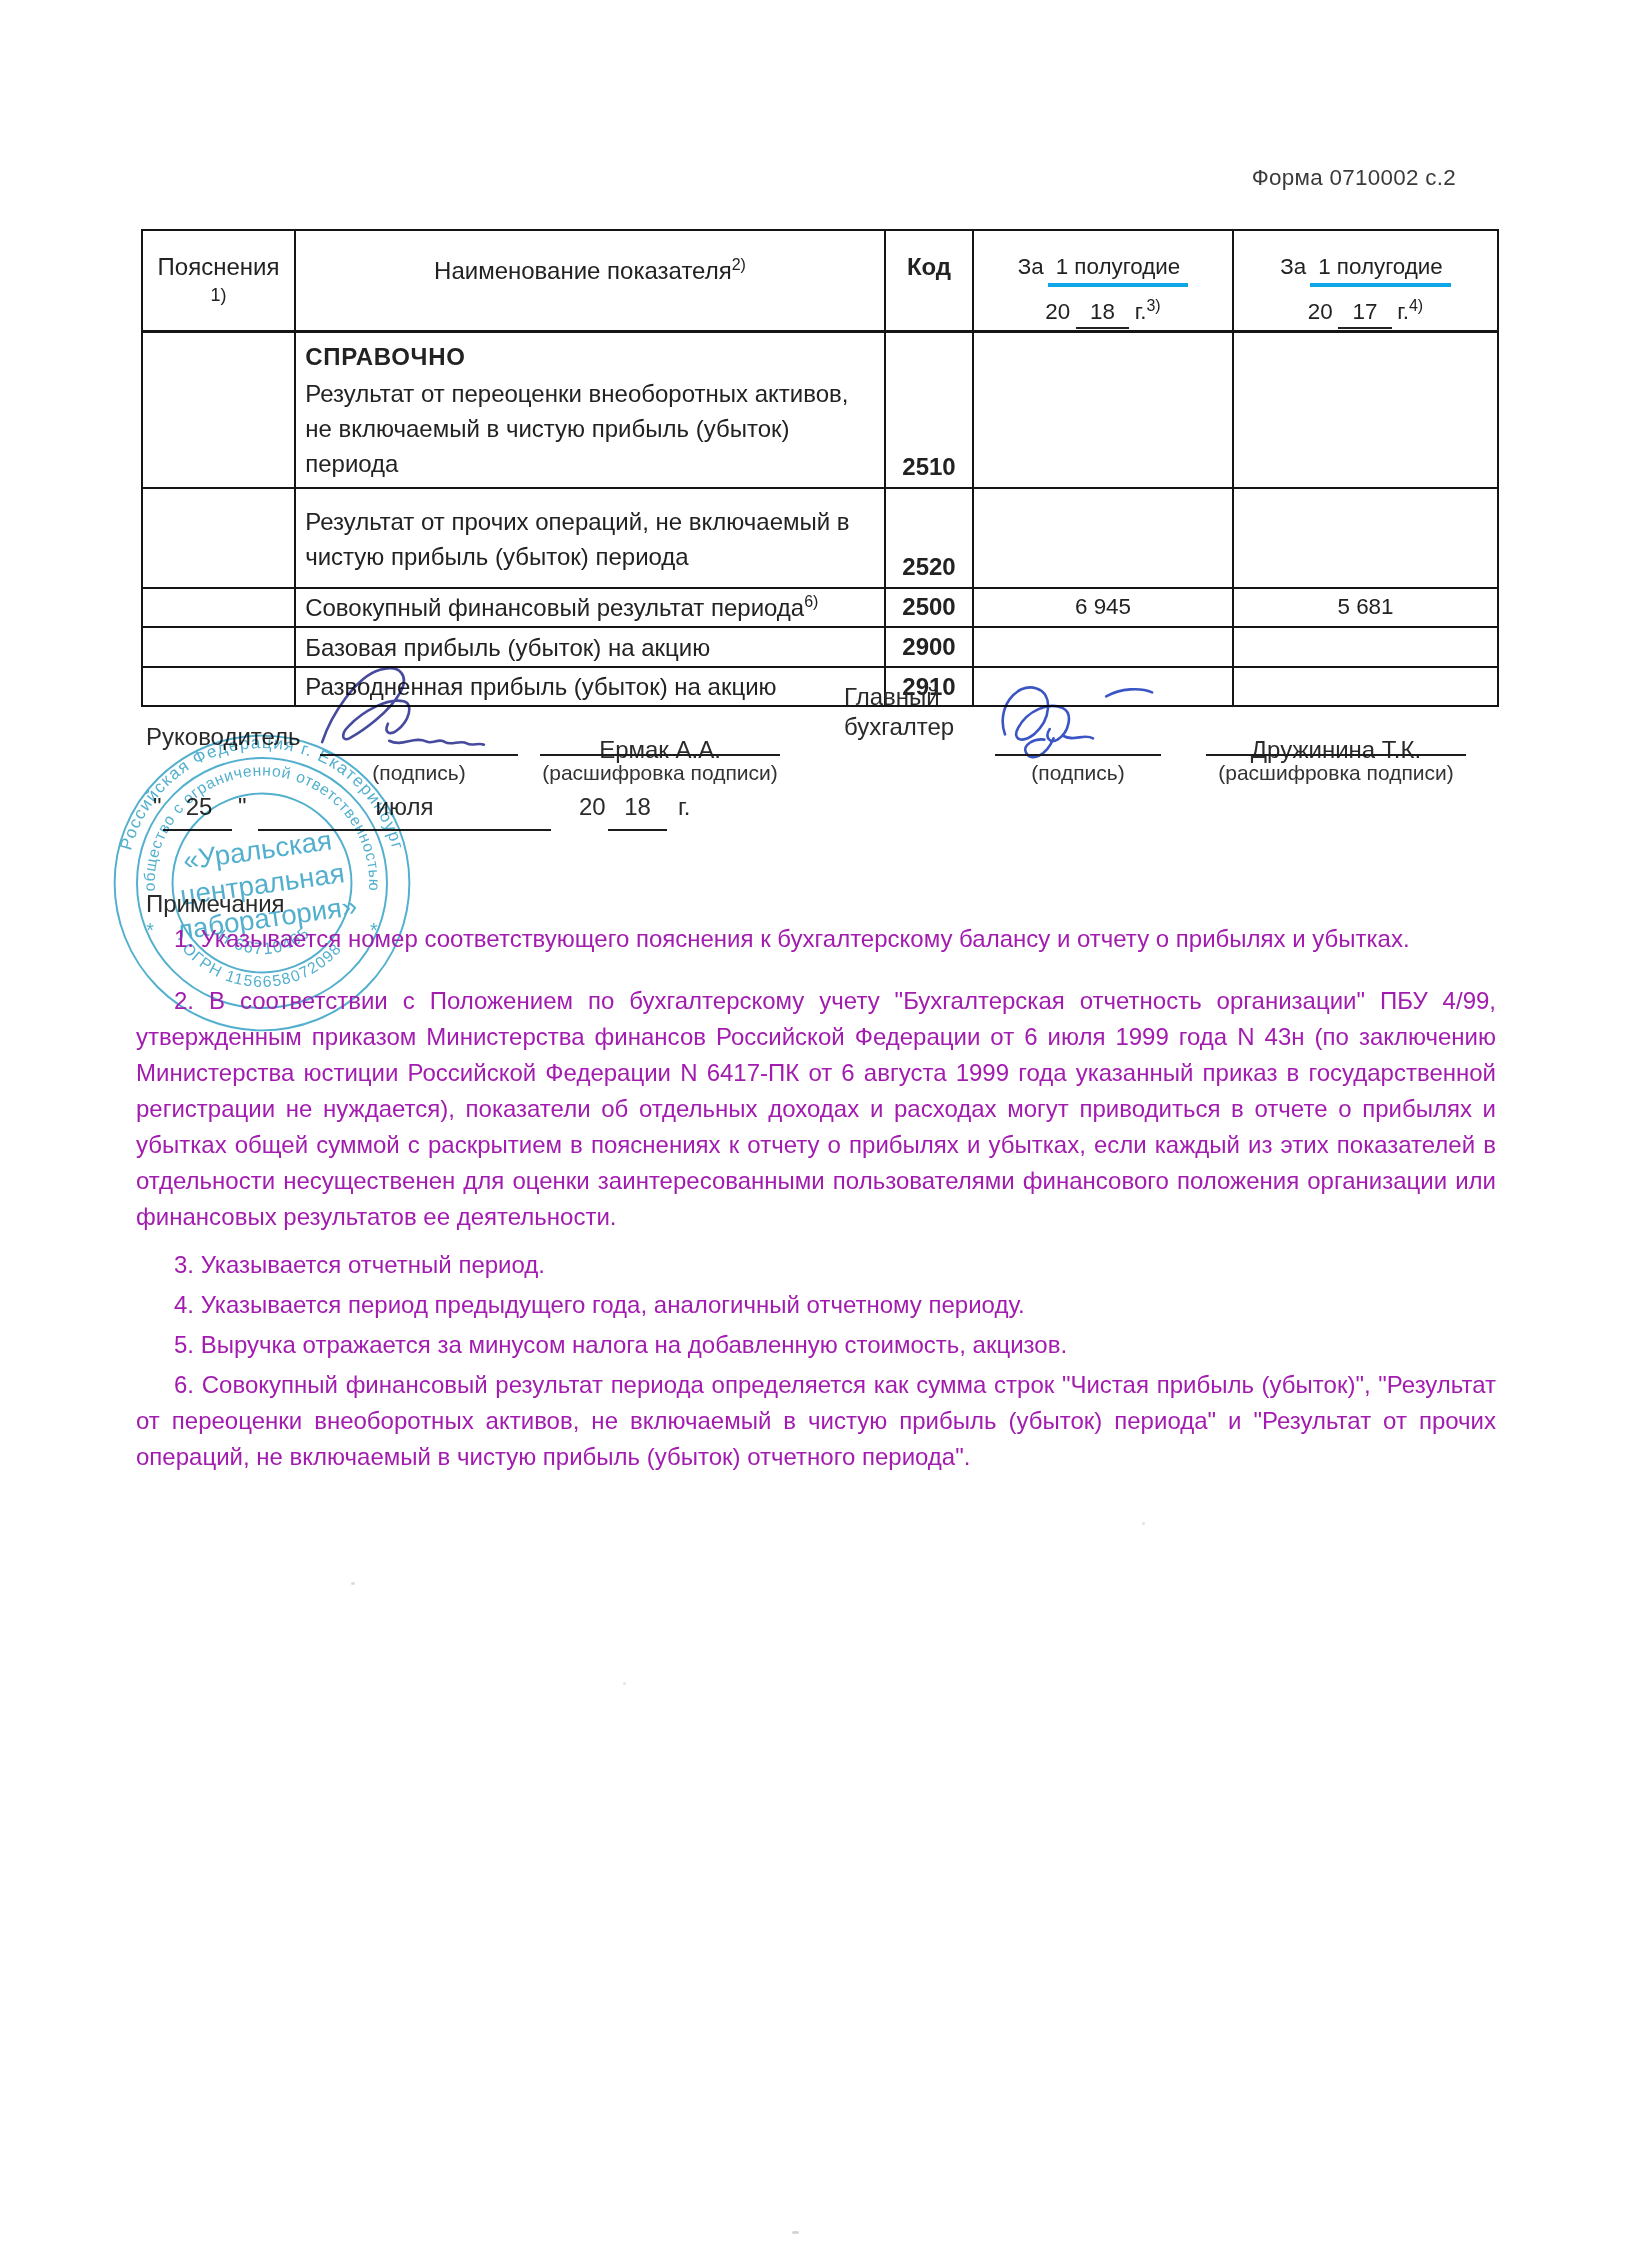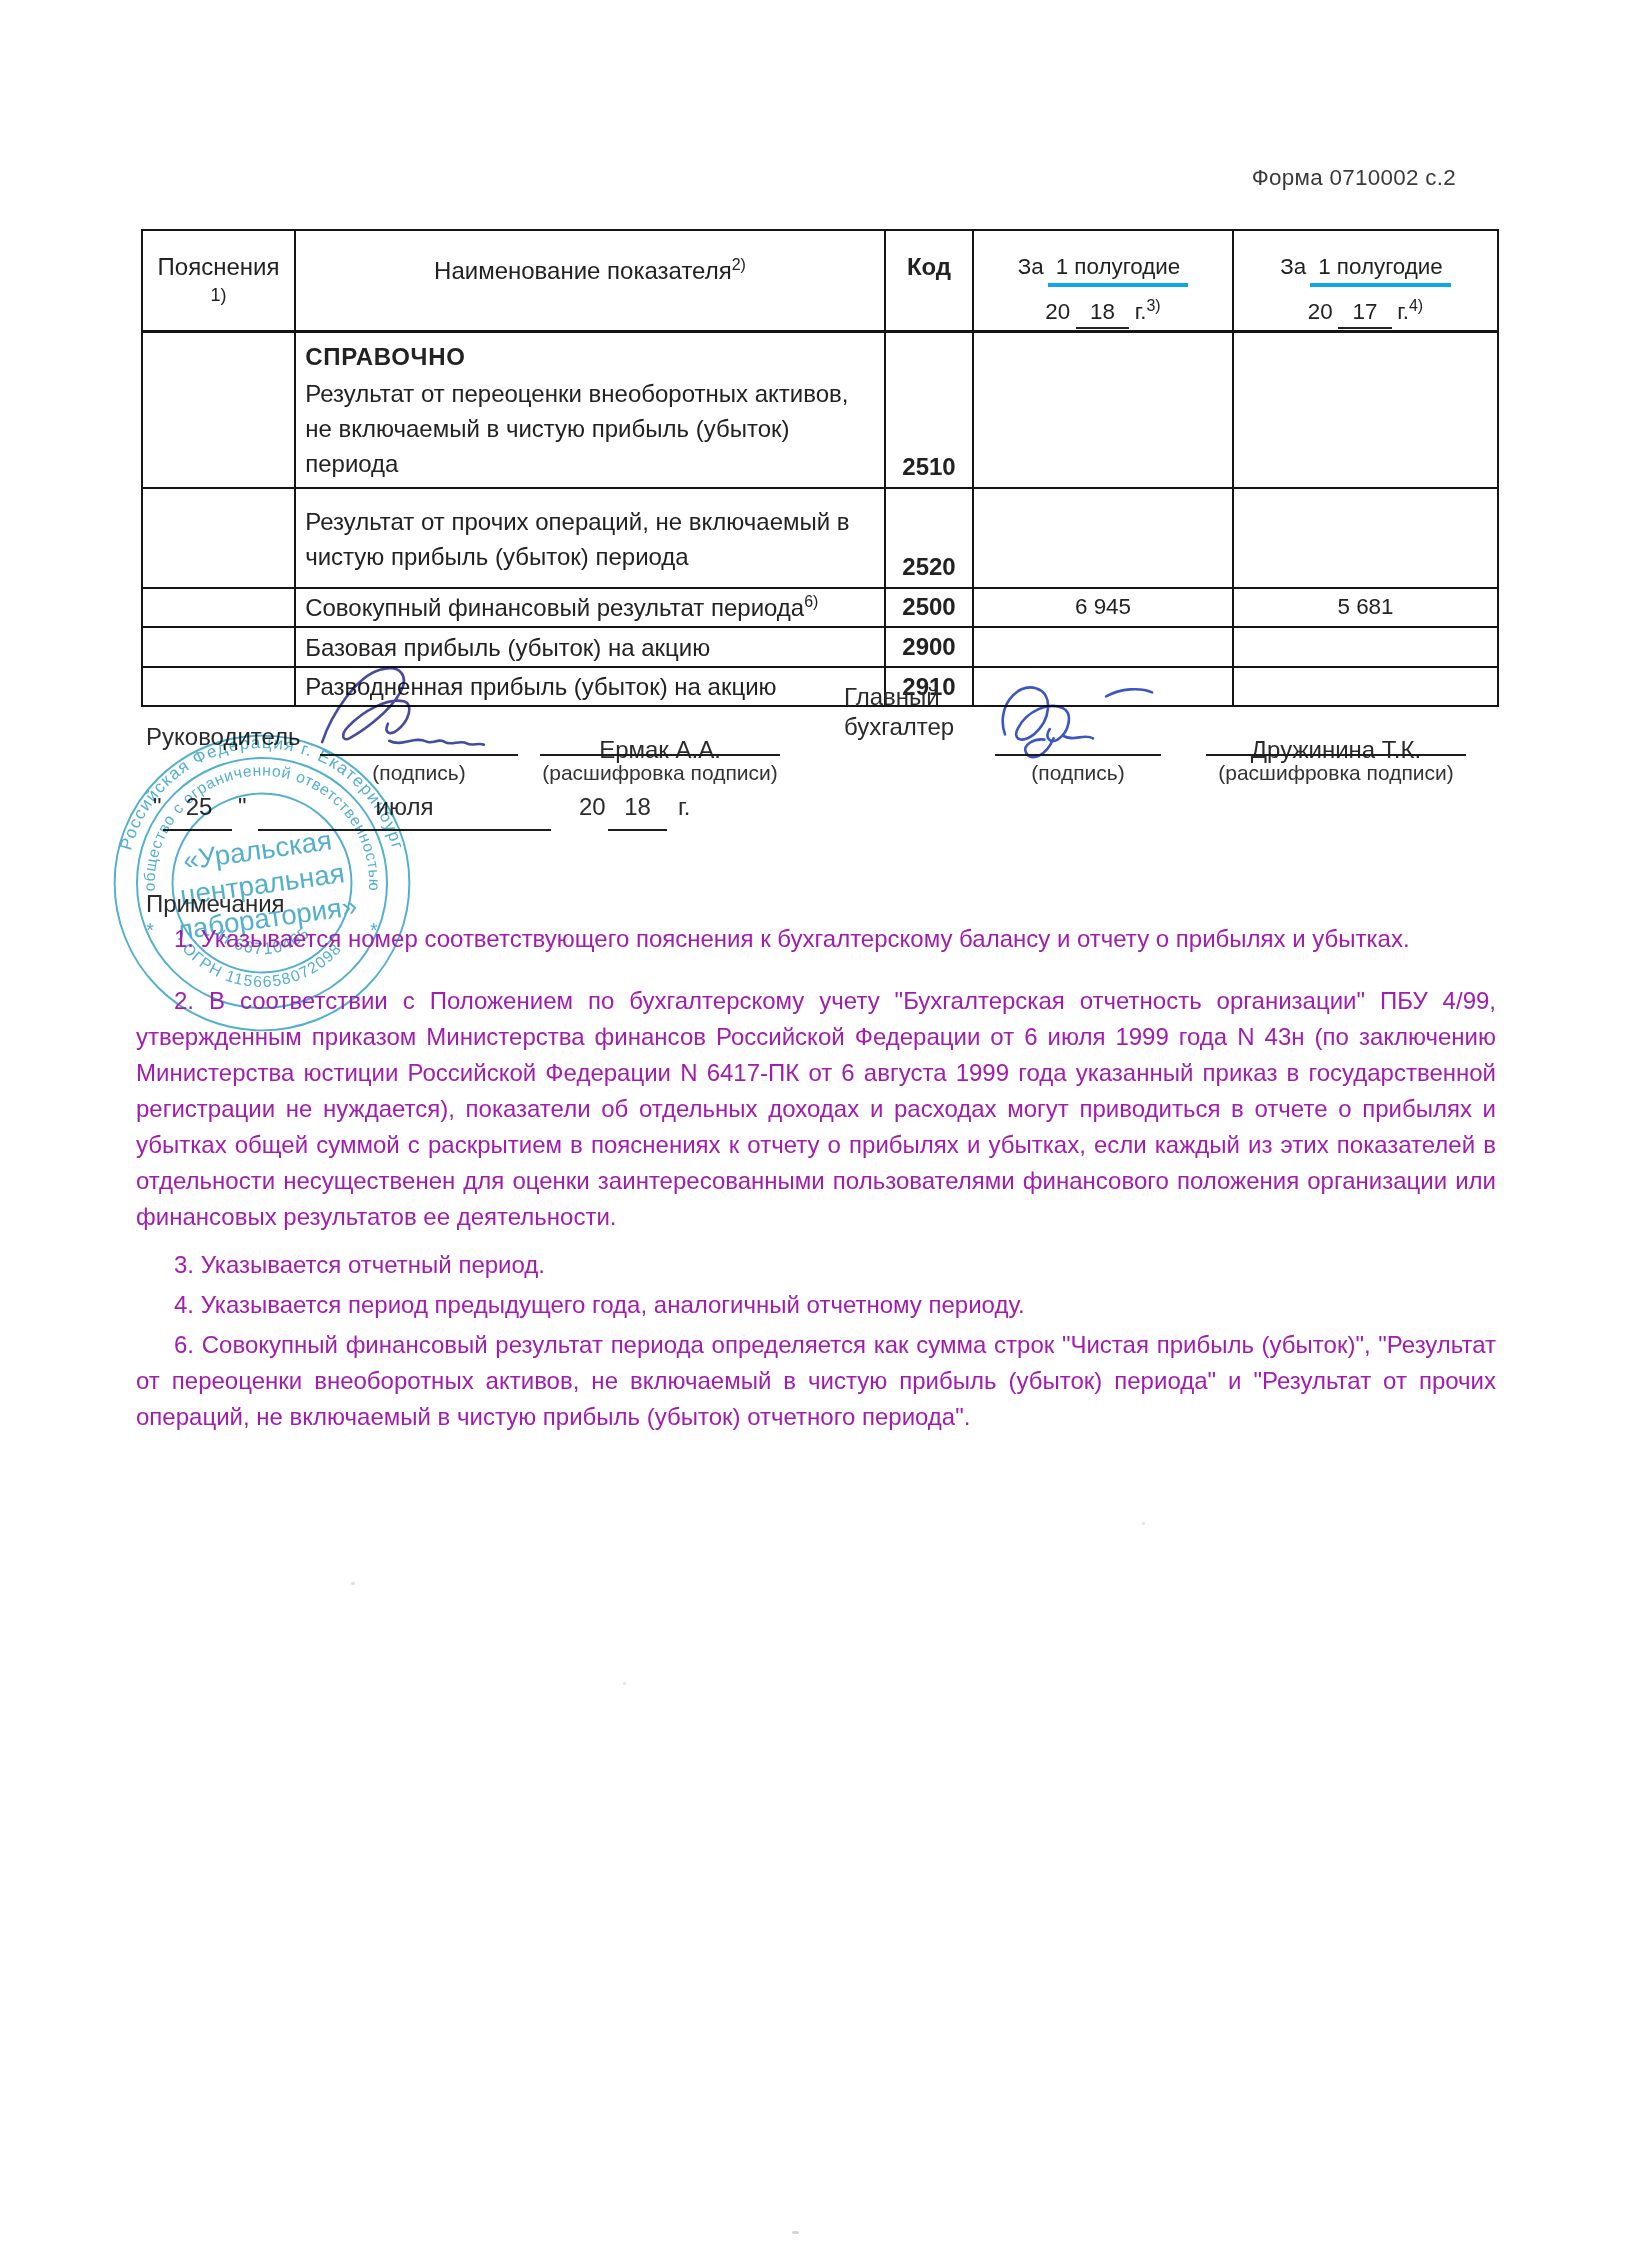--- a/index.html
+++ b/index.html
@@ -237,20 +237,21 @@
       </g>
     </g>
   </svg>
 
   <div class="notes-title">Примечания</div>
   <div class="notes">
     <p class="n1">1. Указывается номер соответствующего пояснения к бухгалтерскому балансу и отчету о прибылях и убытках.</p>
     <p class="n2">2. В соответствии с Положением по бухгалтерскому учету "Бухгалтерская отчетность организации" ПБУ 4/99, утвержденным приказом Министерства финансов Российской Федерации от 6 июля 1999 года N 43н (по заключению Министерства юстиции Российской Федерации N 6417-ПК от 6 августа 1999 года указанный приказ в государственной регистрации не нуждается), показатели об отдельных доходах и расходах могут приводиться в отчете о прибылях и убытках общей суммой с раскрытием в пояснениях к отчету о прибылях и убытках, если каждый из этих показателей в отдельности несущественен для оценки заинтересованными пользователями финансового положения организации или финансовых результатов ее деятельности.</p>
     <p>3. Указывается отчетный период.</p>
     <p>4. Указывается период предыдущего года, аналогичный отчетному периоду.</p>
+    <p>5. Выручка отражается за минусом налога на добавленную стоимость, акцизов.</p>
     <p>6. Совокупный финансовый результат периода определяется как сумма строк "Чистая прибыль (убыток)", "Результат от переоценки внеоборотных активов, не включаемый в чистую прибыль (убыток) периода" и "Результат от прочих операций, не включаемый в чистую прибыль (убыток) отчетного периода".</p>
   </div>
 
   <div class="speck" style="left:351px; top:1582px; width:4px; height:3.3px; opacity:.5;"></div>
   <div class="speck" style="left:792px; top:2231px; width:6.6px; height:2.6px; opacity:.6;"></div>
   <div class="speck" style="left:623px; top:1682px; width:3.3px; height:3.3px; opacity:.4;"></div>
   <div class="speck" style="left:1142px; top:1522px; width:3.3px; height:2.6px; opacity:.4;"></div>
 
 </div>
 

